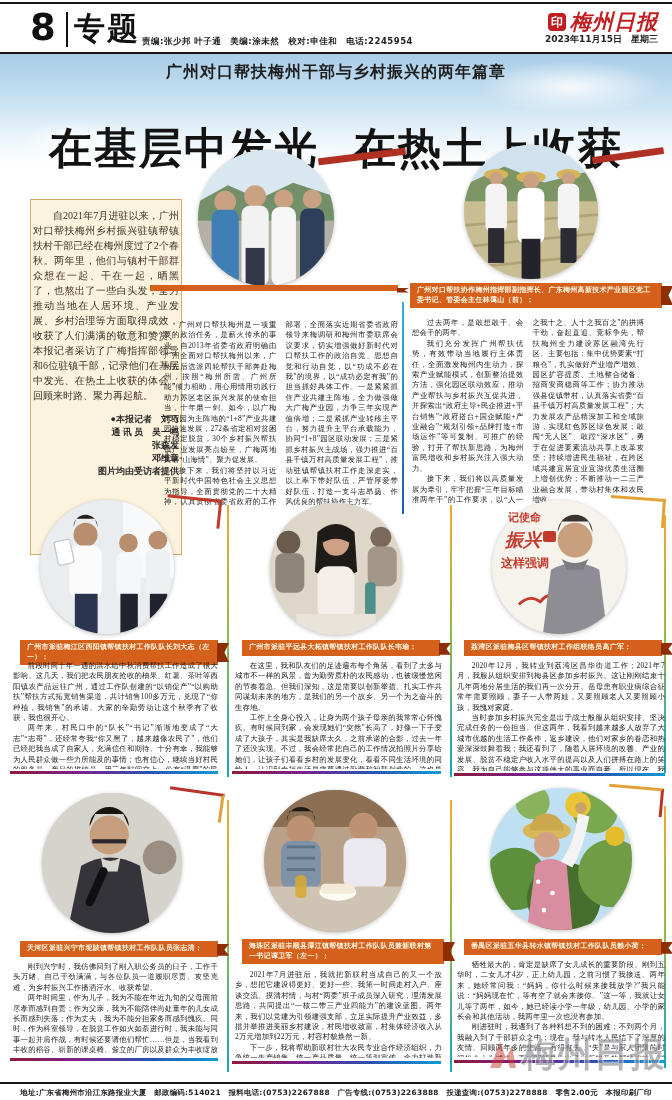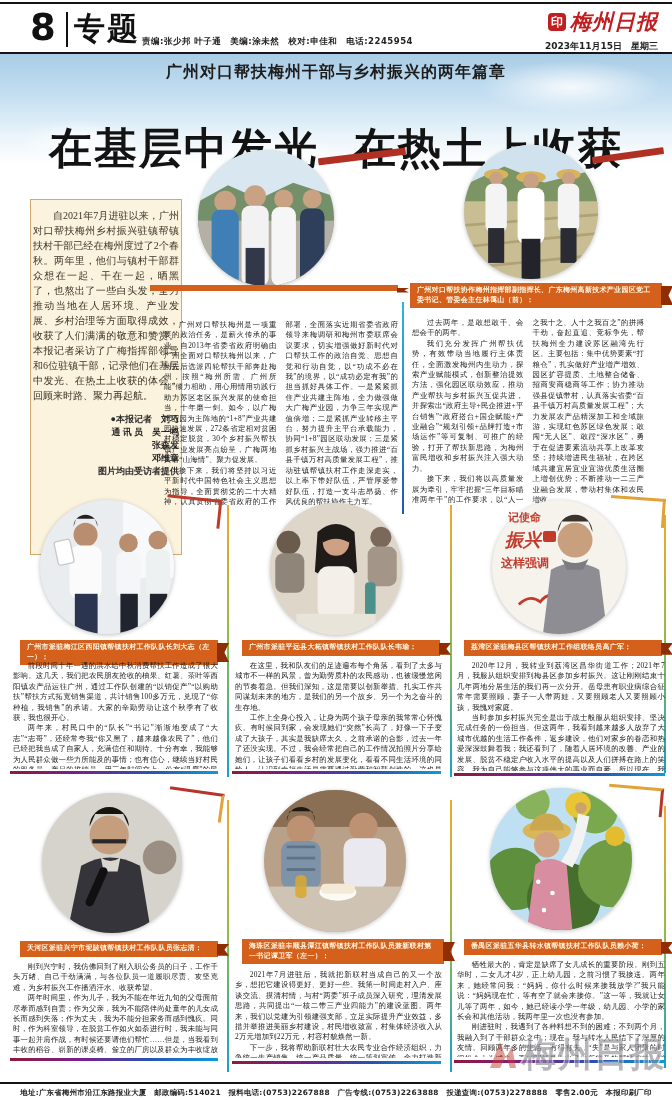--- a/index.html
+++ b/index.html
@@ -8,21 +8,21 @@
   
   .topline{position:absolute;left:0;top:2px;width:672px;height:2px;background:#151515;}
   .pg-num{position:absolute;left:30px;top:6px;font:900 37px "DejaVu Sans",sans-serif;color:#111;}
   .pg-bar{position:absolute;left:66px;top:12px;width:2px;height:35px;background:#111;}
   .pg-sec{position:absolute;left:74px;top:8px;font:900 31px "DejaVu Sans",sans-serif;color:#111;letter-spacing:2px;}
   .credits{position:absolute;left:142px;top:36px;font:bold 8.5px "DejaVu Sans",sans-serif;color:#222;letter-spacing:.5px;}
   .logo{position:absolute;right:14px;top:8px;display:flex;align-items:center;gap:4px;}
   .seal{width:18px;height:18px;background:#c01e20;border-radius:4px;color:#fff;
         font:bold 12px "DejaVu Sans",sans-serif;display:flex;align-items:center;justify-content:center;}
   .logo-name{font:900 21px "Liberation Serif",serif;color:#c01e20;letter-spacing:1px;font-style:italic;}
-  .date{position:absolute;right:14px;top:40px;font:bold 9px "DejaVu Sans",sans-serif;color:#222;}
+  .date{position:absolute;right:14px;top:33px;font:bold 9px "DejaVu Sans",sans-serif;color:#222;}
   .hdrline{position:absolute;left:0;top:52px;width:672px;height:2px;background:#151515;}
   
   .banner{position:absolute;left:0;top:54px;width:672px;height:110px;
     background:
       radial-gradient(60px 22px at 12% 80%,rgba(255,255,255,.9),rgba(255,255,255,0)),
       radial-gradient(90px 26px at 85% 30%,rgba(255,255,255,.85),rgba(255,255,255,0)),
       radial-gradient(70px 20px at 40% 90%,rgba(255,255,255,.8),rgba(255,255,255,0)),
       linear-gradient(180deg,#a9cde6 0%,#c6e0f2 40%,#e8f3fa 72%,#ffffff 100%);}
   .kicker{position:absolute;left:0;top:62px;width:672px;text-align:center;
     font:bold 16px "Liberation Serif",serif;color:#1d1d1d;letter-spacing:1px;}

